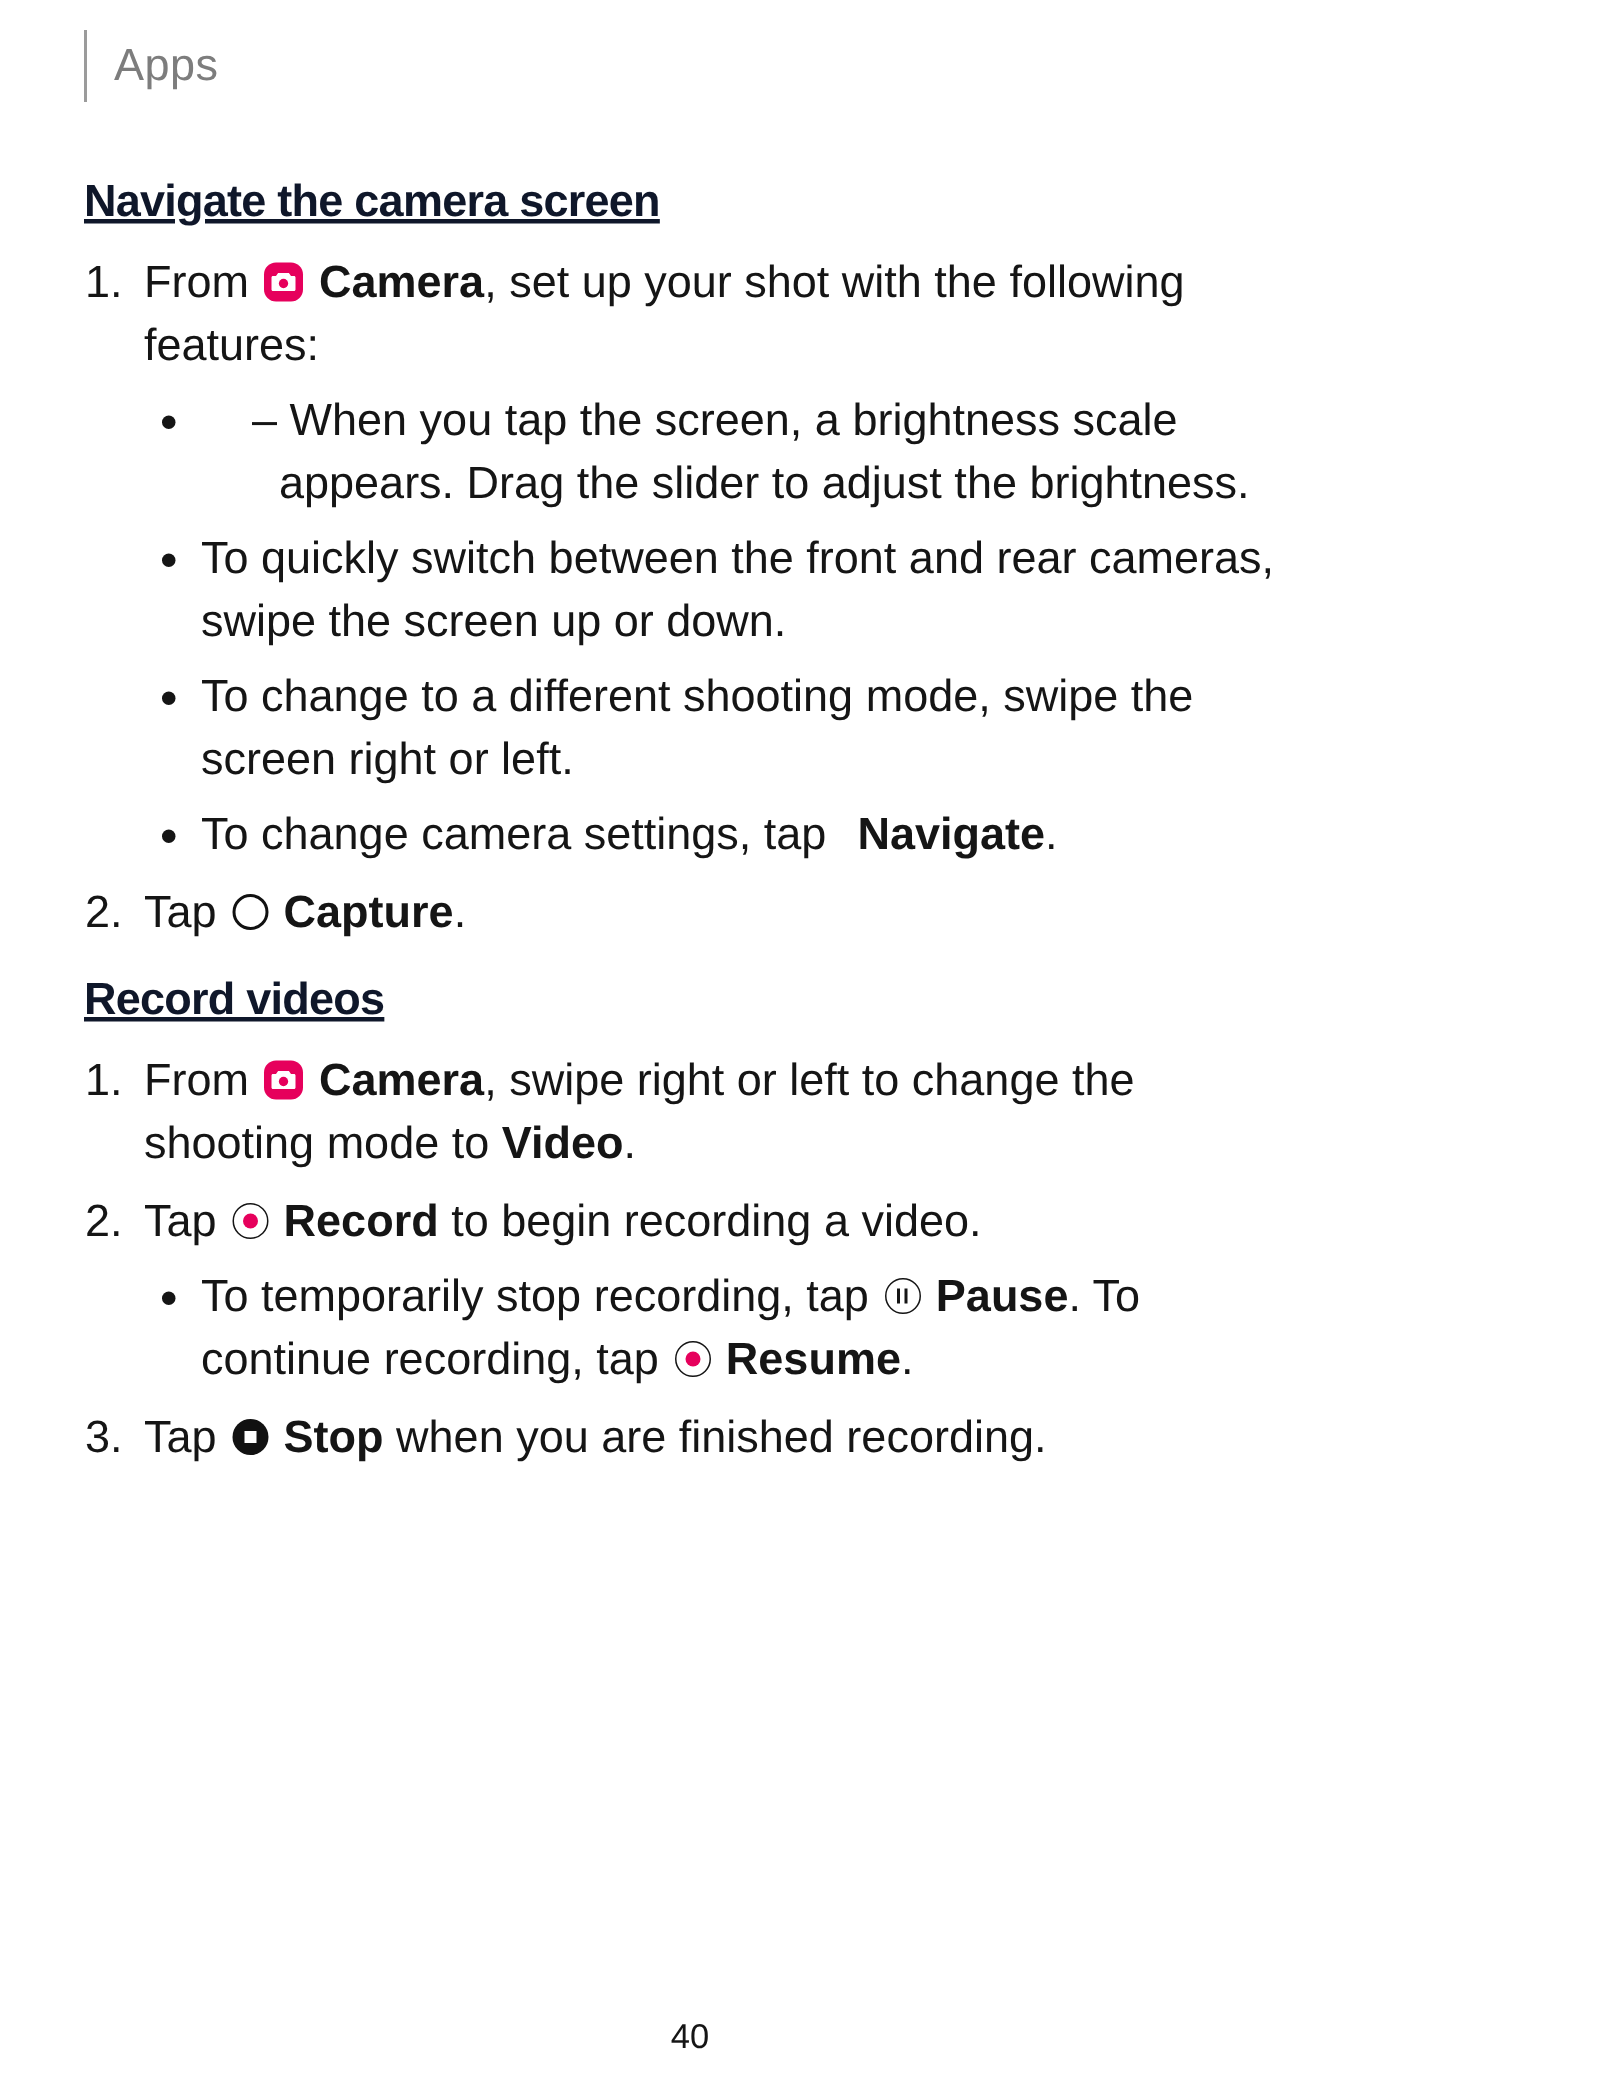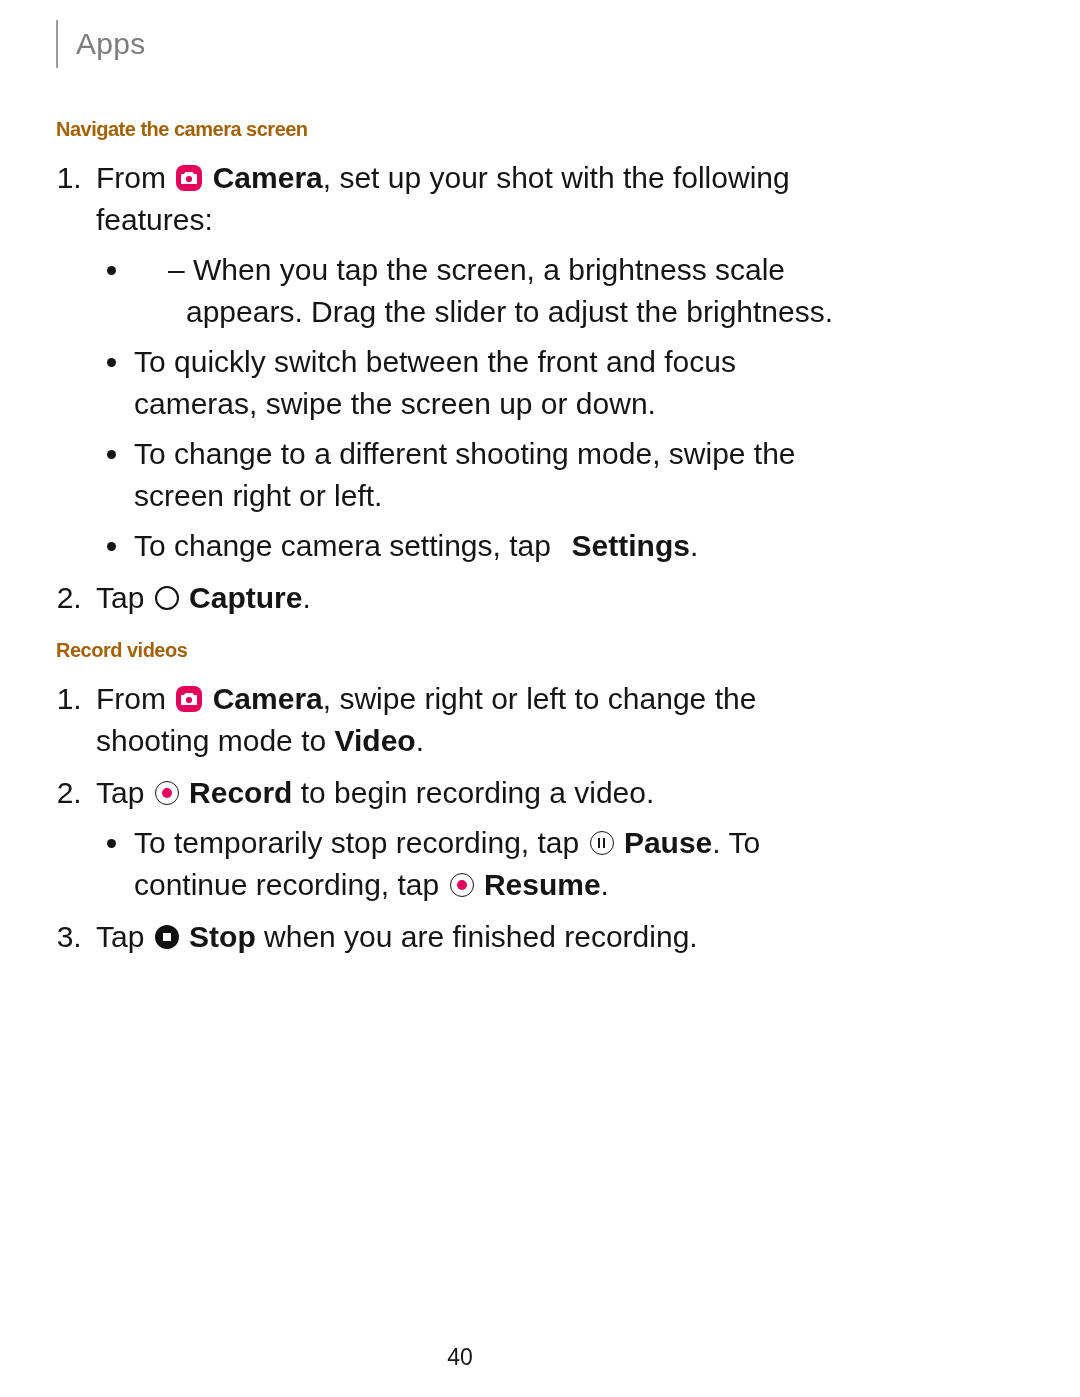--- a/index.html
+++ b/index.html
@@ -27,25 +27,26 @@
     height: 48px;
     background: #9b9b9b;
   }
   .header-title {
     font-size: 30px;
     font-weight: 300;
     color: #7d7d7d;
     letter-spacing: 0.3px;
   }
   .h2 {
-    font-size: 20px;
+    font-size: 30px;
     font-weight: 700;
     letter-spacing: -0.5px;
     margin: 20px 0 16px 0;
-    color: #a16207;
+    color: #0f172a;
+    text-decoration: underline;
   }
   .body-text {
     font-size: 23px;
     line-height: 1.35;
     color: #151515;
   }
   .intro {
     margin: 0 0 10px 0;
   }
   ol.steps {
@@ -165,33 +166,33 @@
           </svg>
       </span>
       <span class="bold">Camera</span><span>, set up your shot with the following features:</span>
 
       <ul class="bullets">
         <li>
           <ul class="subbullets">
             <li><span>When you tap the screen, a brightness scale appears. Drag the slider to adjust the brightness.</span></li>
           </ul>
         </li>
-        <li><span>To quickly switch between the front and focus cameras, swipe the screen up or down.</span></li>
+        <li><span>To quickly switch between the front and rear cameras, swipe the screen up or down.</span></li>
         <li><span>To change to a different shooting mode, swipe the screen right or left.</span></li>
         <li>
           <span>To change camera settings, tap </span>
           <span class="inline-icon">
             <svg viewBox="0 0 24 24">
                 <g fill="none" stroke="#151515" stroke-width="1.6">
                   <circle cx="12" cy="12" r="3.2"></circle>
                   <path d="M12 2.6v2.8M12 18.6v2.8M21.4 12h-2.8M5.4 12H2.6M18.6 5.4l-2 2M7.4 16.6l-2 2M18.6 18.6l-2-2M7.4 7.4l-2-2"></path>
                 </g>
               </svg>
           </span>
-          <span class="bold">Settings</span><span>.</span>
+          <span class="bold">Navigate</span><span>.</span>
         </li>
       </ul>
     </li>
 
     <li>
       <span>Tap </span>
       <span class="inline-icon icon-capture"></span>
       <span class="bold">Capture</span><span>.</span>
     </li>
   </ol>

